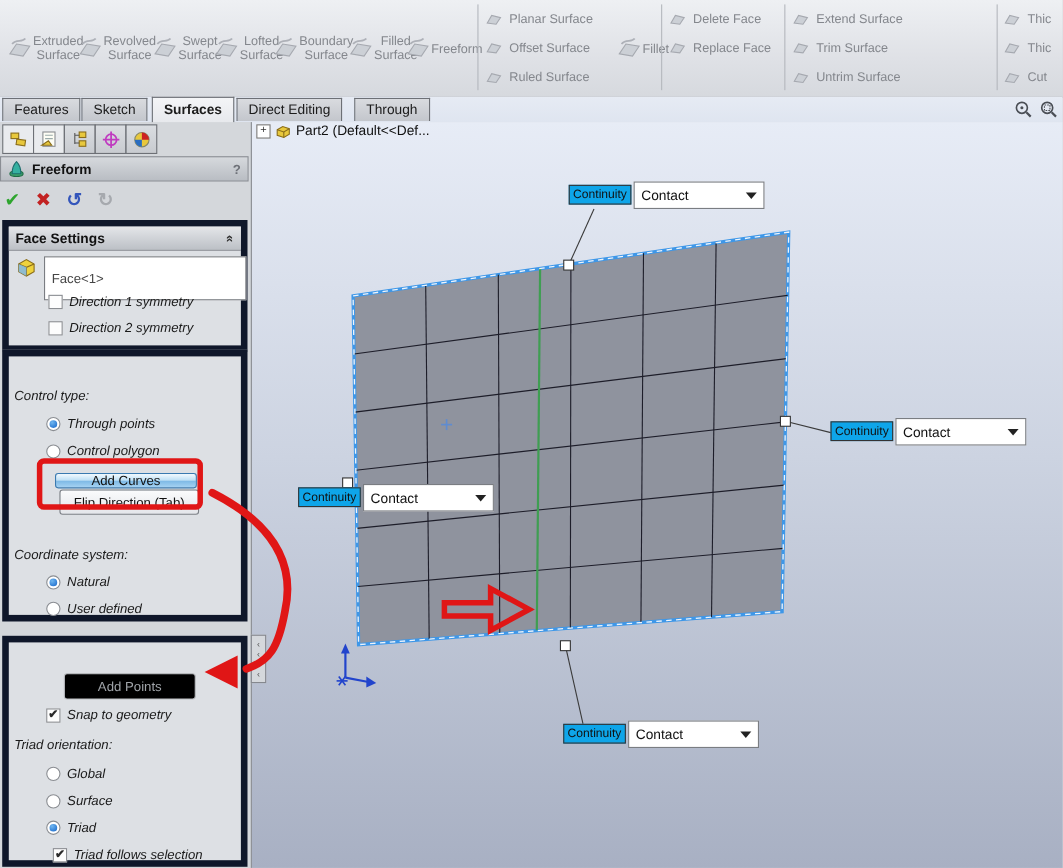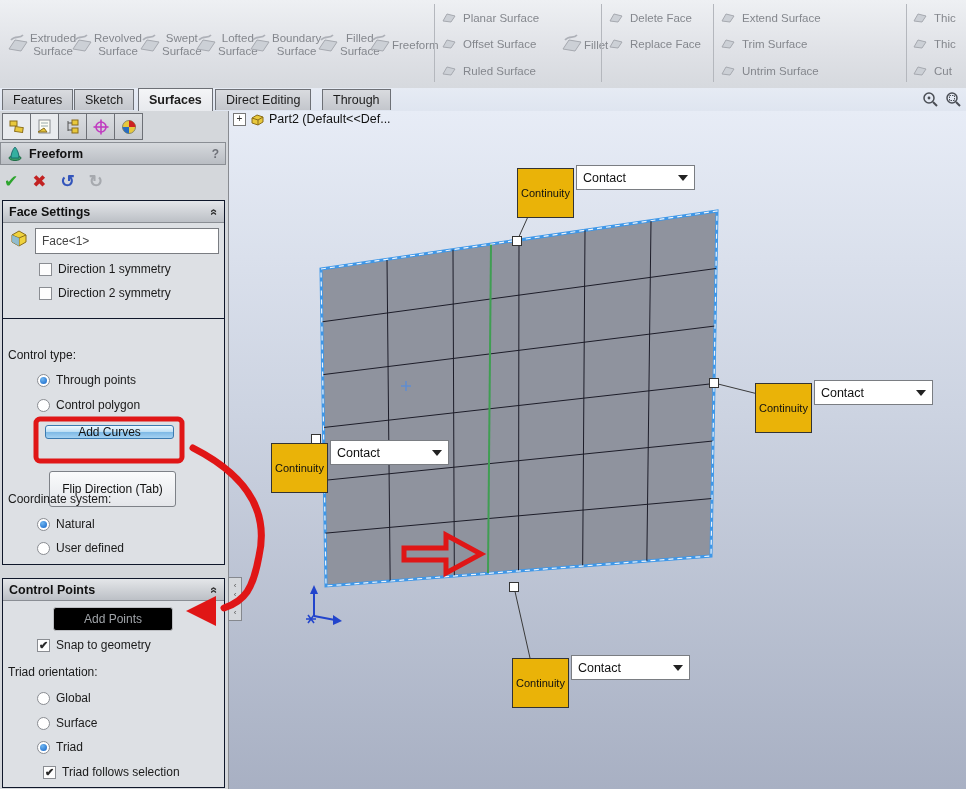--- a/index.html
+++ b/index.html
@@ -18,41 +18,41 @@
   .tab{position:absolute;top:1px;height:20px;padding:0 10px;display:flex;align-items:center;font-size:12.5px;color:#1c1c1c;background:linear-gradient(#d9dbdf,#c3c6cc);border:1px solid #6d7076;border-bottom:none;}
   .tab.active{background:linear-gradient(#f4f5f7,#e7e9ed);font-weight:bold;height:22px;top:0;z-index:2;}
   
   #panel{left:0;top:111px;width:228px;height:678px;background:#d4d7db;border-right:1px solid #888b91;}
   .pmtab{position:absolute;top:2px;width:27px;height:25px;border:1px solid #6d7076;background:linear-gradient(#dadde1,#c8cbd0);display:flex;align-items:center;justify-content:center;}
   .pmtab.active{background:#e9ebee;}
   #pm-header{left:0;top:31px;width:226px;height:23px;background:linear-gradient(#d6d9dd,#b9bdc3);border:1px solid #8a8e94;box-sizing:border-box;display:flex;align-items:center;padding:0 6px;gap:6px;}
   #pm-header .ttl{font-weight:bold;font-size:12.5px;color:#111;flex:1;}
   #pm-header .q{color:#6e7178;font-size:12px;font-weight:bold;}
   #pm-actions{left:4px;top:58px;height:24px;display:flex;gap:14px;align-items:center;font-size:17px;}
-  .grp{position:absolute;left:2px;width:223px;border:1px solid #0f172a;background:#dde0e4;box-sizing:border-box;}
+  .grp{position:absolute;left:2px;width:223px;border:6px solid #0f172a;background:#dde0e4;box-sizing:border-box;}
   .grp-h{height:21px;background:linear-gradient(#e4e6e9,#bcc0c6);border-bottom:1px solid #8a8e94;display:flex;align-items:center;padding:0 6px;font-weight:bold;font-size:12.5px;color:#111;}
   .grp-h .chev{margin-left:auto;display:inline-block;transform:rotate(90deg);font-weight:bold;color:#333;font-size:12px;}
-  .lbl{font-size:12px;color:#1a1a1a;}
+  .lbl{font-size:12px;color:#1a1a1a;font-style:italic;}
   .rowck{position:absolute;display:flex;align-items:center;gap:6px;}
   .ckbox{width:13px;height:13px;border:1px solid #8a8d92;background:#fdfdfd;box-sizing:border-box;font-size:11px;line-height:11px;text-align:center;color:#2a2a2a;font-weight:bold;}
   .radio{width:13px;height:13px;border:1px solid #8a8d92;border-radius:50%;background:#fff;box-sizing:border-box;position:relative;}
   .radio.sel::after{content:"";position:absolute;left:2px;top:2px;width:7px;height:7px;border-radius:50%;background:radial-gradient(circle at 35% 30%,#6fb6f0,#1464c8);}
   .pbtn{position:absolute;box-sizing:border-box;border:1px solid #7d8187;border-radius:3px;font-size:12px;display:flex;align-items:center;justify-content:center;color:#111;}
   .pbtn.blue{background:linear-gradient(#f2faff,#bfe0f5 46%,#7fbae6 54%,#a5d2f2);border-color:#3a7ab0;}
   .pbtn.plain{background:linear-gradient(#fafbfc,#e4e6ea);}
   .pbtn.disabled{background:#000000;border-color:#bcbec2;color:#a0a4a9;}
   .fieldbox{position:absolute;background:#fff;border:1px solid #7a7d82;box-sizing:border-box;font-size:12px;color:#444;display:flex;align-items:center;padding-left:6px;}
   
   #splitter{left:228px;top:577px;width:14px;height:44px;background:#d5d8dc;border:1px solid #85888e;box-sizing:border-box;display:flex;flex-direction:column;align-items:center;justify-content:center;color:#555;font-size:8px;line-height:9px;}
   
   #viewport{left:229px;top:111px;width:737px;height:678px;background:linear-gradient(180deg,#e7ecf6 0%,#ccd3e1 45%,#a8b0c3 100%);}
   #tree{left:233px;top:112px;display:flex;align-items:center;gap:4px;font-size:12.5px;color:#111;}
   .expbox{width:11px;height:11px;border:1px solid #777;background:#fff;font-size:10px;line-height:9px;text-align:center;color:#333;}
   .contdrop{position:absolute;display:flex;align-items:flex-start;}
-  .contdrop .tag{background:#eab308;border:1px solid #333;font-size:11px;padding:18px 3px;color:#111;margin-top:3px;}
+  .contdrop .tag{background:#0ea5e9;border:1px solid #333;font-size:11px;padding:2px 3px;color:#111;margin-top:3px;}
   .contdrop .sel{width:119px;height:25px;background:#fff;border:1px solid #7a7d82;box-sizing:border-box;margin-left:2px;display:flex;align-items:center;padding:0 6px;font-size:12.5px;color:#111;}
   .contdrop .arr{margin-left:auto;width:0;height:0;border-left:5px solid transparent;border-right:5px solid transparent;border-top:6px solid #222;}
   svg{display:block;}
   .magwrap{display:flex;gap:6px;}
 </style>
 </head>
 <body>
 
 <div id="ribbon" class="abs">
   <div class="rbtn" style="left:6px;width:62px">
@@ -412,21 +412,21 @@
         <span>Face Settings</span>
         <span class="chev">«</span>
       </div>
     <span class="abs" style="left:6px;top:28px">
         <svg width="20" height="19" viewBox="0 0 20 19">
           <path d="M3 6 L10 2 L17 6 L17 13 L10 17 L3 13 Z" fill="#efd23c" stroke="#8a6d1a"></path>
           <path d="M3 6 L10 9 L17 6 M10 9 L10 17" fill="none" stroke="#8a6d1a"></path>
           <path d="M3 6 L10 9 L10 17 L3 13 Z" fill="#7fb8e8" opacity="0.85"></path>
         </svg>
       </span>
-    <div class="fieldbox" style="left:32px;top:27px;width:184px;height:26px">
+    <div class="fieldbox" style="left:32px;top:27px;width:184px;height:40px">
         <span>Face&lt;1&gt;</span>
       </div>
     <div class="rowck" style="left:36px;top:61px">
         <span class="ckbox"></span>
         <span class="lbl">Direction 1 symmetry</span>
       </div>
     <div class="rowck" style="left:36px;top:85px">
         <span class="ckbox"></span>
         <span class="lbl">Direction 2 symmetry</span>
       </div>
@@ -438,39 +438,35 @@
         <span class="radio sel"></span>
         <span class="lbl">Through points</span>
       </div>
     <div class="rowck" style="left:34px;top:79px">
         <span class="radio"></span>
         <span class="lbl">Control polygon</span>
       </div>
     <div class="pbtn blue" style="left:42px;top:106px;width:129px;height:14px">
         <span>Add Curves</span>
       </div>
-    <div class="pbtn plain" style="left:46px;top:152px;width:127px;height:36px">
+    <div class="pbtn plain" style="left:46px;top:121px;width:127px;height:23px">
         <span>Flip Direction (Tab)</span>
       </div>
     <span class="lbl abs" style="left:5px;top:173px">Coordinate system:</span>
     <div class="rowck" style="left:34px;top:198px">
         <span class="radio sel"></span>
         <span class="lbl">Natural</span>
       </div>
     <div class="rowck" style="left:34px;top:222px">
         <span class="radio"></span>
         <span class="lbl">User defined</span>
       </div>
   </div>
 
   <div class="grp" style="top:467px;height:210px">
-    <div class="grp-h">
-        <span>Control Points</span>
-        <span class="chev">«</span>
-      </div>
     <div class="pbtn disabled" style="left:50px;top:28px;width:120px;height:24px">
         <span>Add Points</span>
       </div>
     <div class="rowck" style="left:34px;top:59px">
         <span class="ckbox">✔</span>
         <span class="lbl">Snap to geometry</span>
       </div>
     <span class="lbl abs" style="left:5px;top:86px">Triad orientation:</span>
     <div class="rowck" style="left:34px;top:112px">
         <span class="radio"></span>

